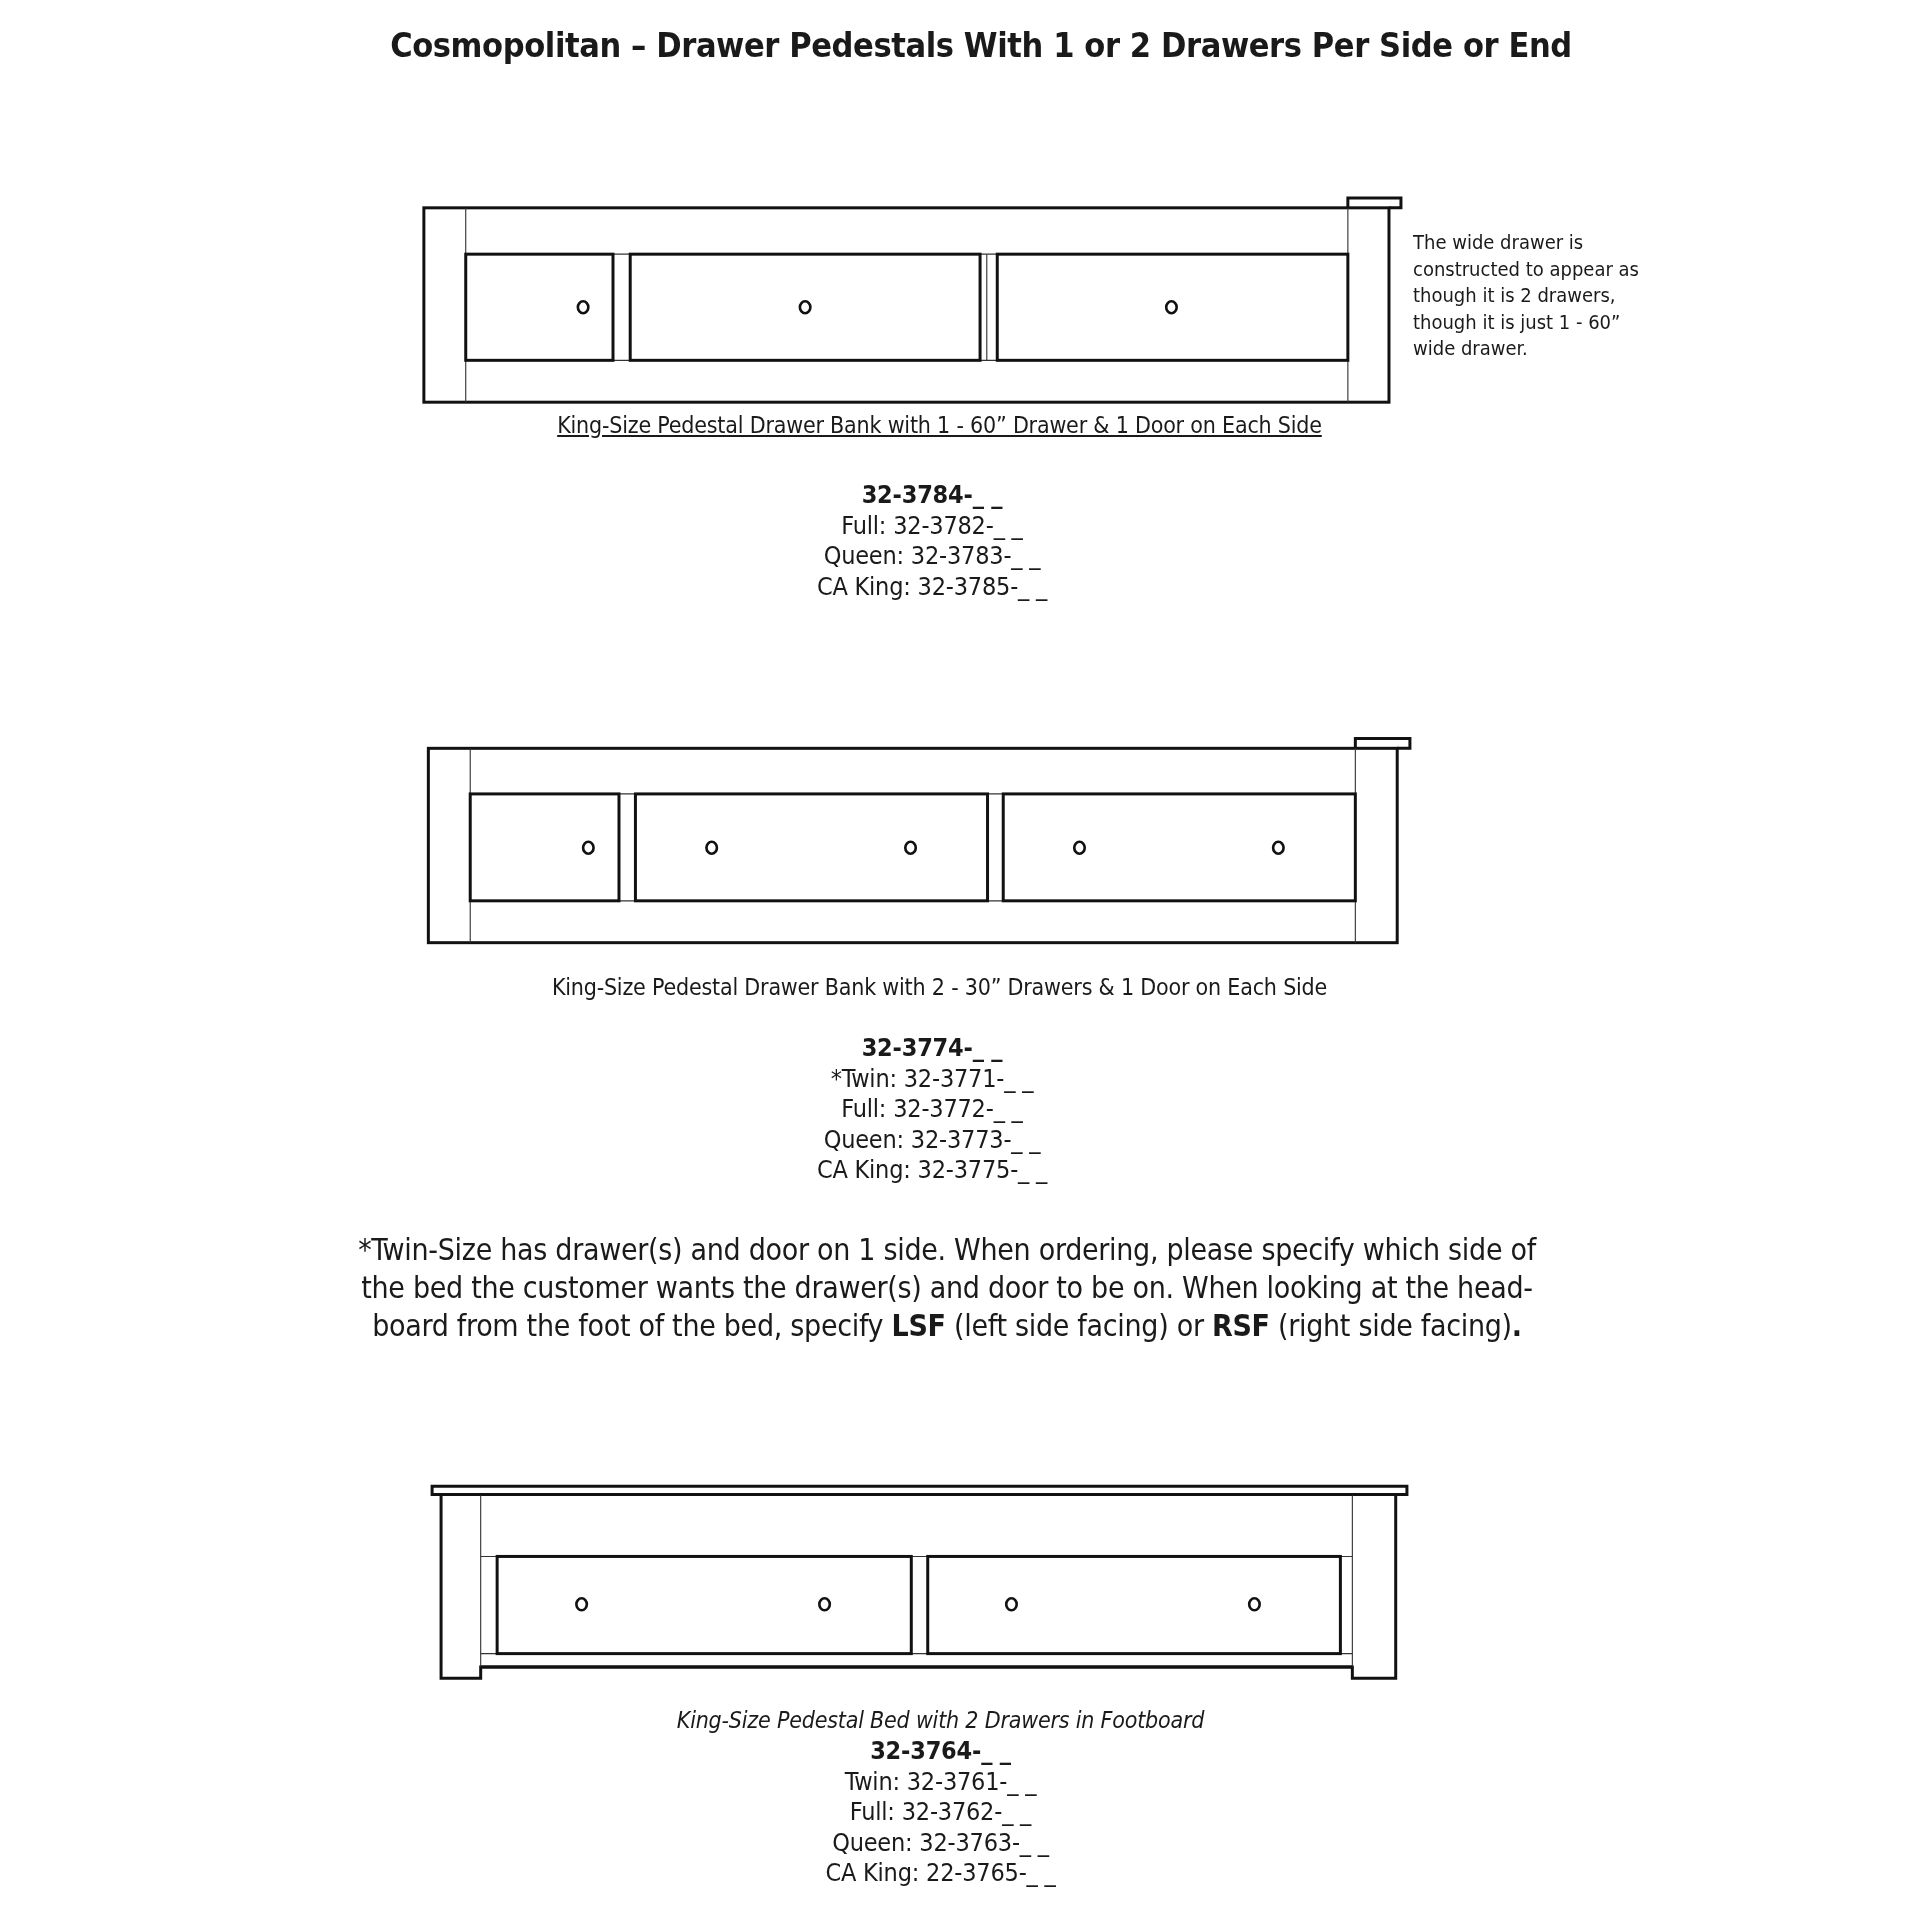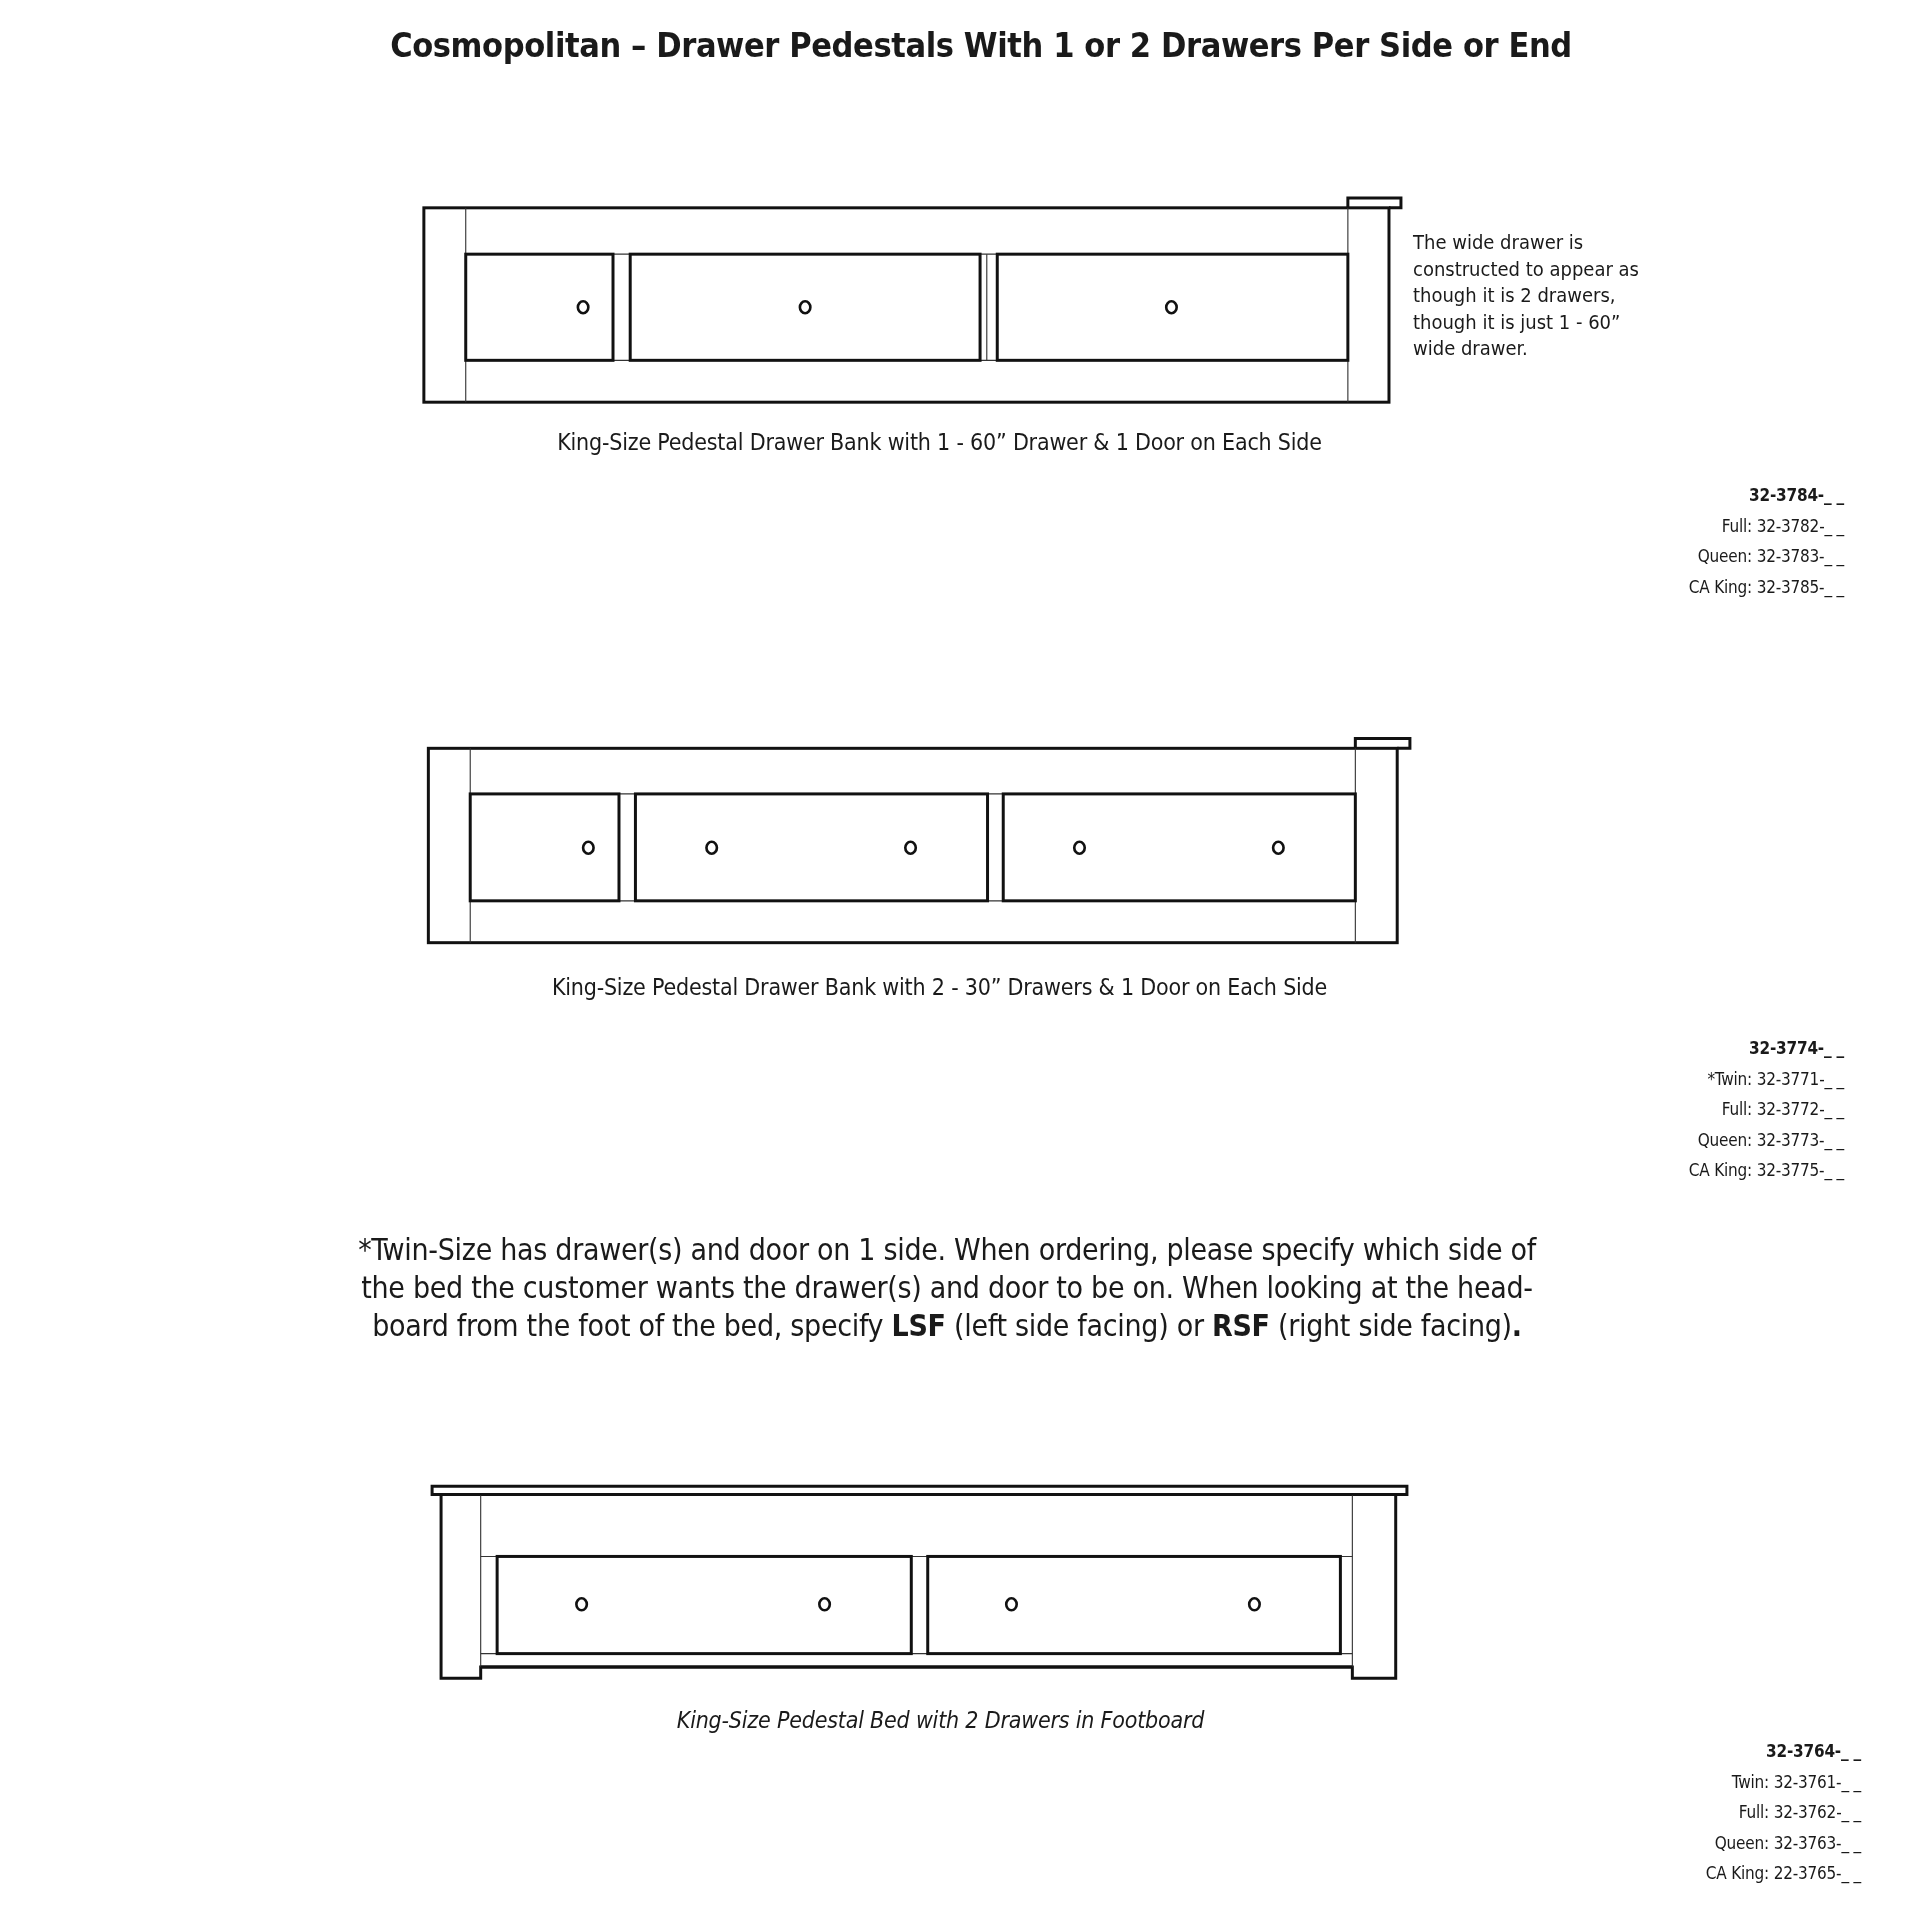--- a/index.html
+++ b/index.html
@@ -2,21 +2,21 @@
 <html style="font-size:12px"><head>
 <meta charset="utf-8">
 <style>
   html, body { margin: 0; padding: 0; background: #ffffff; }
   body { width: 1922px; height: 1922px; position: relative; overflow: hidden;
          font-family: "DejaVu Sans Condensed", "DejaVu Sans", sans-serif; color: #1a1a1a; }
   .abs { position: absolute; padding-left: 20px; }
   .title { left: 0; width: 1922px; top: 25.4px; text-align: center;
            font-size: 34px; font-weight: bold; letter-spacing: -0.4px; }
   .caption { left: 0; width: 1839px; text-align: center; font-size: 23px; letter-spacing: -0.2px; }
-  .codes { left: 0; width: 1824px; text-align: right; font-size: 17px; line-height: 30.5px; letter-spacing: -0.2px; }
+  .codes { left: 0; width: 1824px; text-align: center; font-size: 25px; line-height: 30.5px; letter-spacing: -0.2px; }
   .codes .main { font-weight: bold; }
   .side-note { left: 1393px; top: 229px; font-size: 20px; line-height: 26.5px; width: 284px; }
   .note { left: 269px; width: 1316px; top: 1231px; text-align: center; font-size: 30px;
           line-height: 38px; letter-spacing: -0.3px; }
   .note b { font-weight: bold; }
   svg.diagram { position: absolute; left: 0; top: 0; width: 1922px; height: 1922px; }
   svg .thick { stroke: #111; stroke-width: 4; fill: none; }
   svg .thin { stroke: #333; stroke-width: 1.5; fill: none; }
   svg .knob { stroke: #111; stroke-width: 3.5; fill: #fff; }
 </style>
@@ -78,21 +78,21 @@
 </svg>
 
 <div class="abs side-note">
   <div>The wide drawer is</div>
   <div>constructed to appear as</div>
   <div>though it is 2 drawers,</div>
   <div>though it is just 1 - 60”</div>
   <div>wide drawer.</div>
 </div>
 
-<div class="abs caption" style="top:429px;">King-Size Pedestal Drawer Bank with 1 - 60” Drawer &amp; 1 Door on Each Side</div>
+<div class="abs caption" style="top:412px;text-decoration:underline;">King-Size Pedestal Drawer Bank with 1 - 60” Drawer &amp; 1 Door on Each Side</div>
 <div class="abs codes" style="top:480px;">
   <div class="main">32-3784-_ _</div>
   <div>Full: 32-3782-_ _</div>
   <div>Queen: 32-3783-_ _</div>
   <div>CA King: 32-3785-_ _</div>
 </div>
 
 <div class="abs caption" style="top:974px;">King-Size Pedestal Drawer Bank with 2 - 30” Drawers &amp; 1 Door on Each Side</div>
 <div class="abs codes" style="top:1033px;">
   <div class="main">32-3774-_ _</div>

